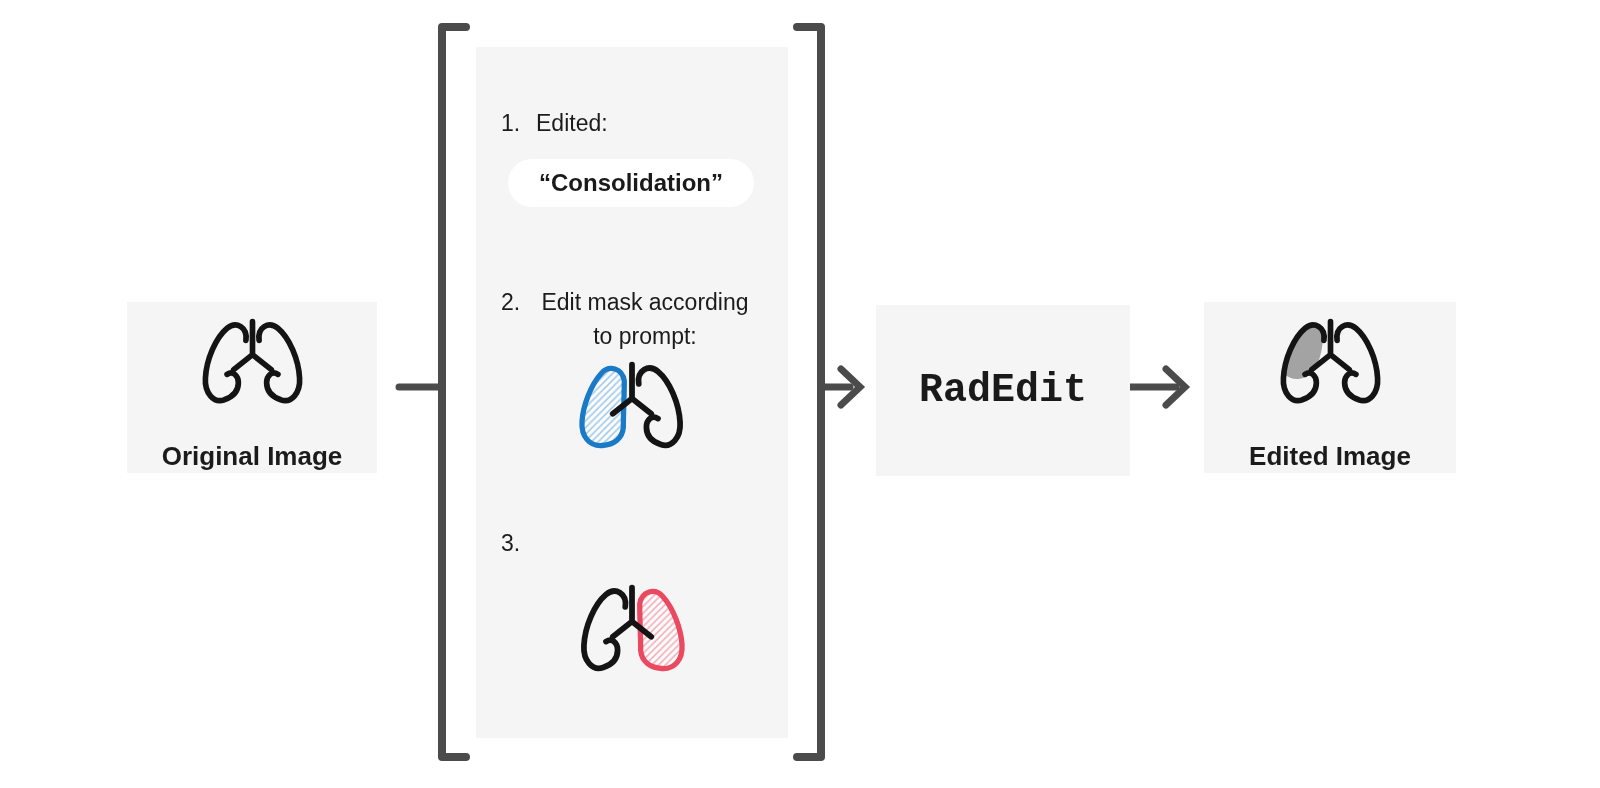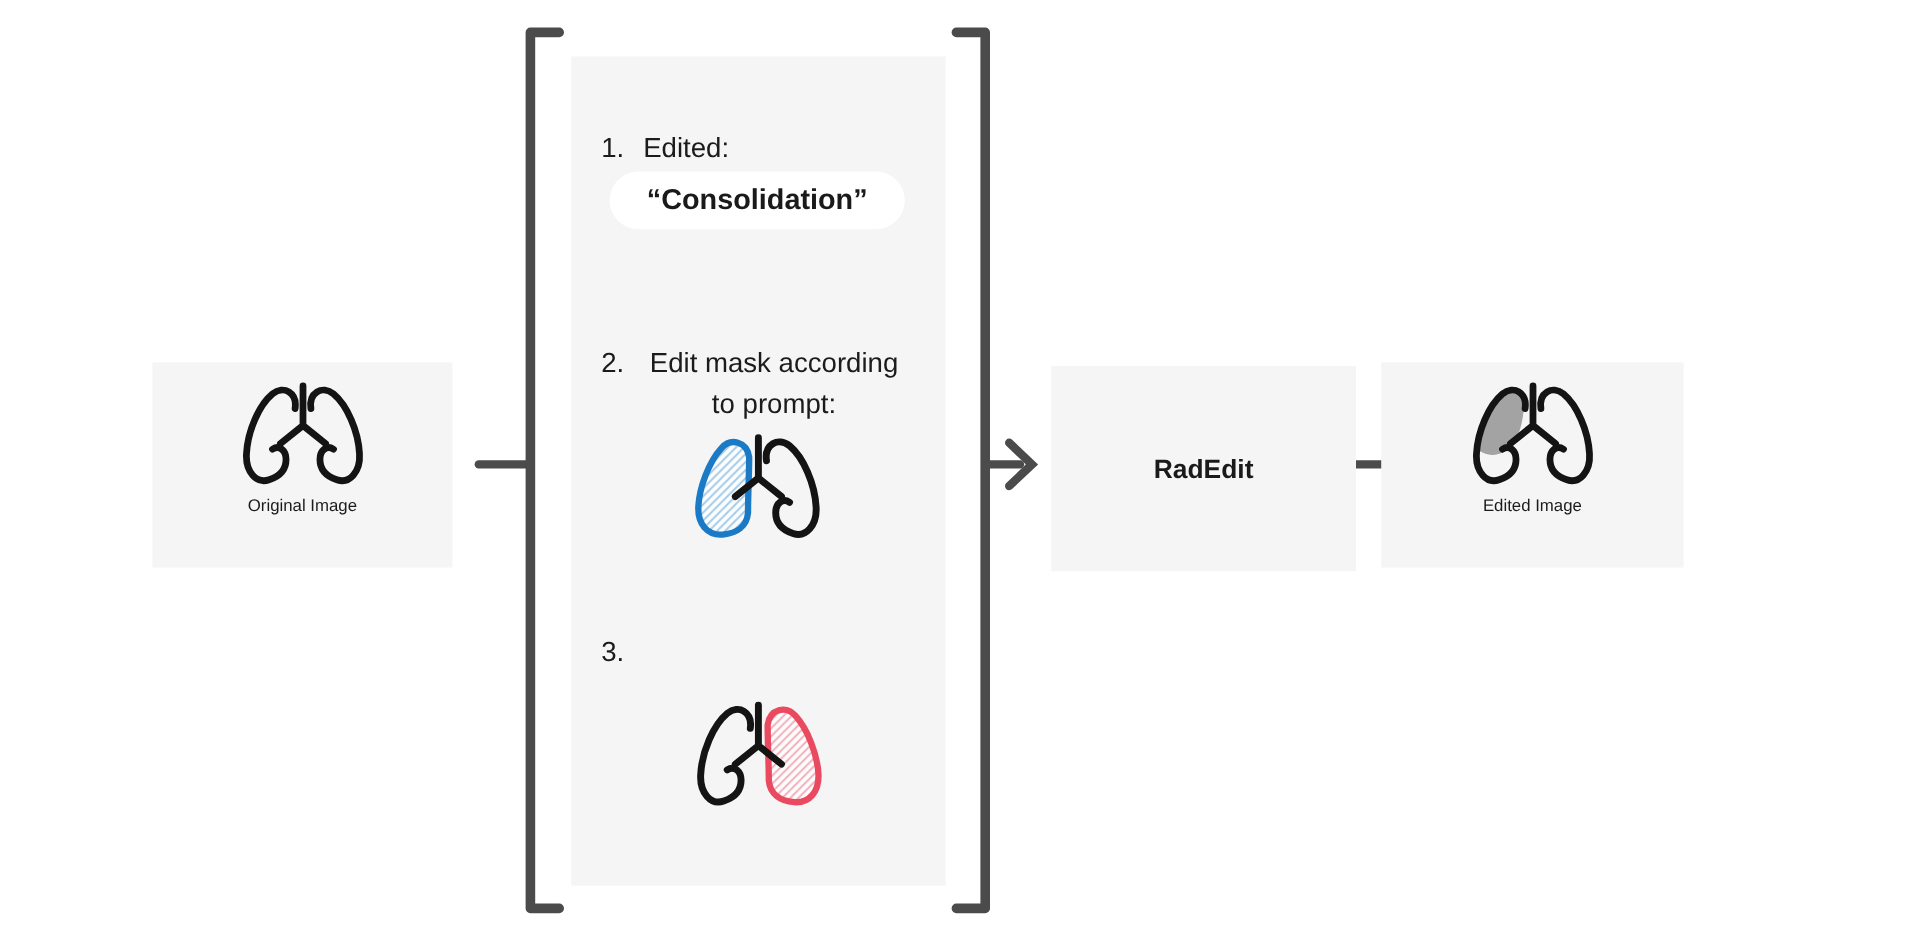--- a/index.html
+++ b/index.html
@@ -15,35 +15,35 @@
   }
   .overlay{position:absolute; left:0; top:0;}
   .stroke-line{stroke:var(--line); stroke-width:7; stroke-linecap:round; fill:none;}
   .stroke-bracket{stroke:var(--line); stroke-width:8; stroke-linecap:round; stroke-linejoin:round; fill:none;}
   .node{
     position:absolute; background:var(--node-bg);
     display:flex; flex-direction:column; align-items:center;
   }
   #node-original{left:127px; top:302px; width:250px; height:171px; padding-top:13px; box-sizing:border-box;}
   #node-model{left:876px; top:305px; width:254px; height:171px; justify-content:center;}
-  #node-edited{left:1151px; top:302px; width:252px; height:171px; padding-top:13px; box-sizing:border-box;}
-  .node-label{font-size:14px; margin-top:0; color:var(--text);}
-  .model-label{font-size:22px; font-weight:700; color:#1a1a1a;}
+  #node-edited{left:1204px; top:302px; width:252px; height:171px; padding-top:13px; box-sizing:border-box;}
+  .node-label{font-size:26px; margin-top:28px; color:var(--text);font-weight:bold;}
+  .model-label{font-size:40px; font-weight:700; color:#1a1a1a;font-family:Liberation Mono, monospace;}
   .panel{
     position:absolute; left:476px; top:47px; width:312px; height:691px;
     background:var(--node-bg);
   }
   .p-item{position:absolute; left:25px; display:flex; font-size:23px; line-height:34px; color:var(--text);}
   .p-num{width:35px; flex:none;}
   #item-prompt{top:59px;}
   #item-editmask{top:238px;}
   #item-editmask .p-txt{width:218px;text-align:center;}
   #item-keepmask{top:479px;}
   .pill{
-    position:absolute; left:32px; top:96px; width:246px; height:48px;
+    position:absolute; left:32px; top:112px; width:246px; height:48px;
     background:var(--pill-bg); border-radius:24px;
     display:flex; align-items:center; justify-content:center;
     font-size:24px; font-weight:700; color:#1a1a1a;
   }
   .mask-icon{position:absolute; left:50%; transform:translateX(-50%);}
   #icon-edit-mask{top:311px;}
   #icon-keep-mask{top:534px;}
   .defs-holder{position:absolute; width:0; height:0; overflow:hidden;}
 </style>
 </head>

